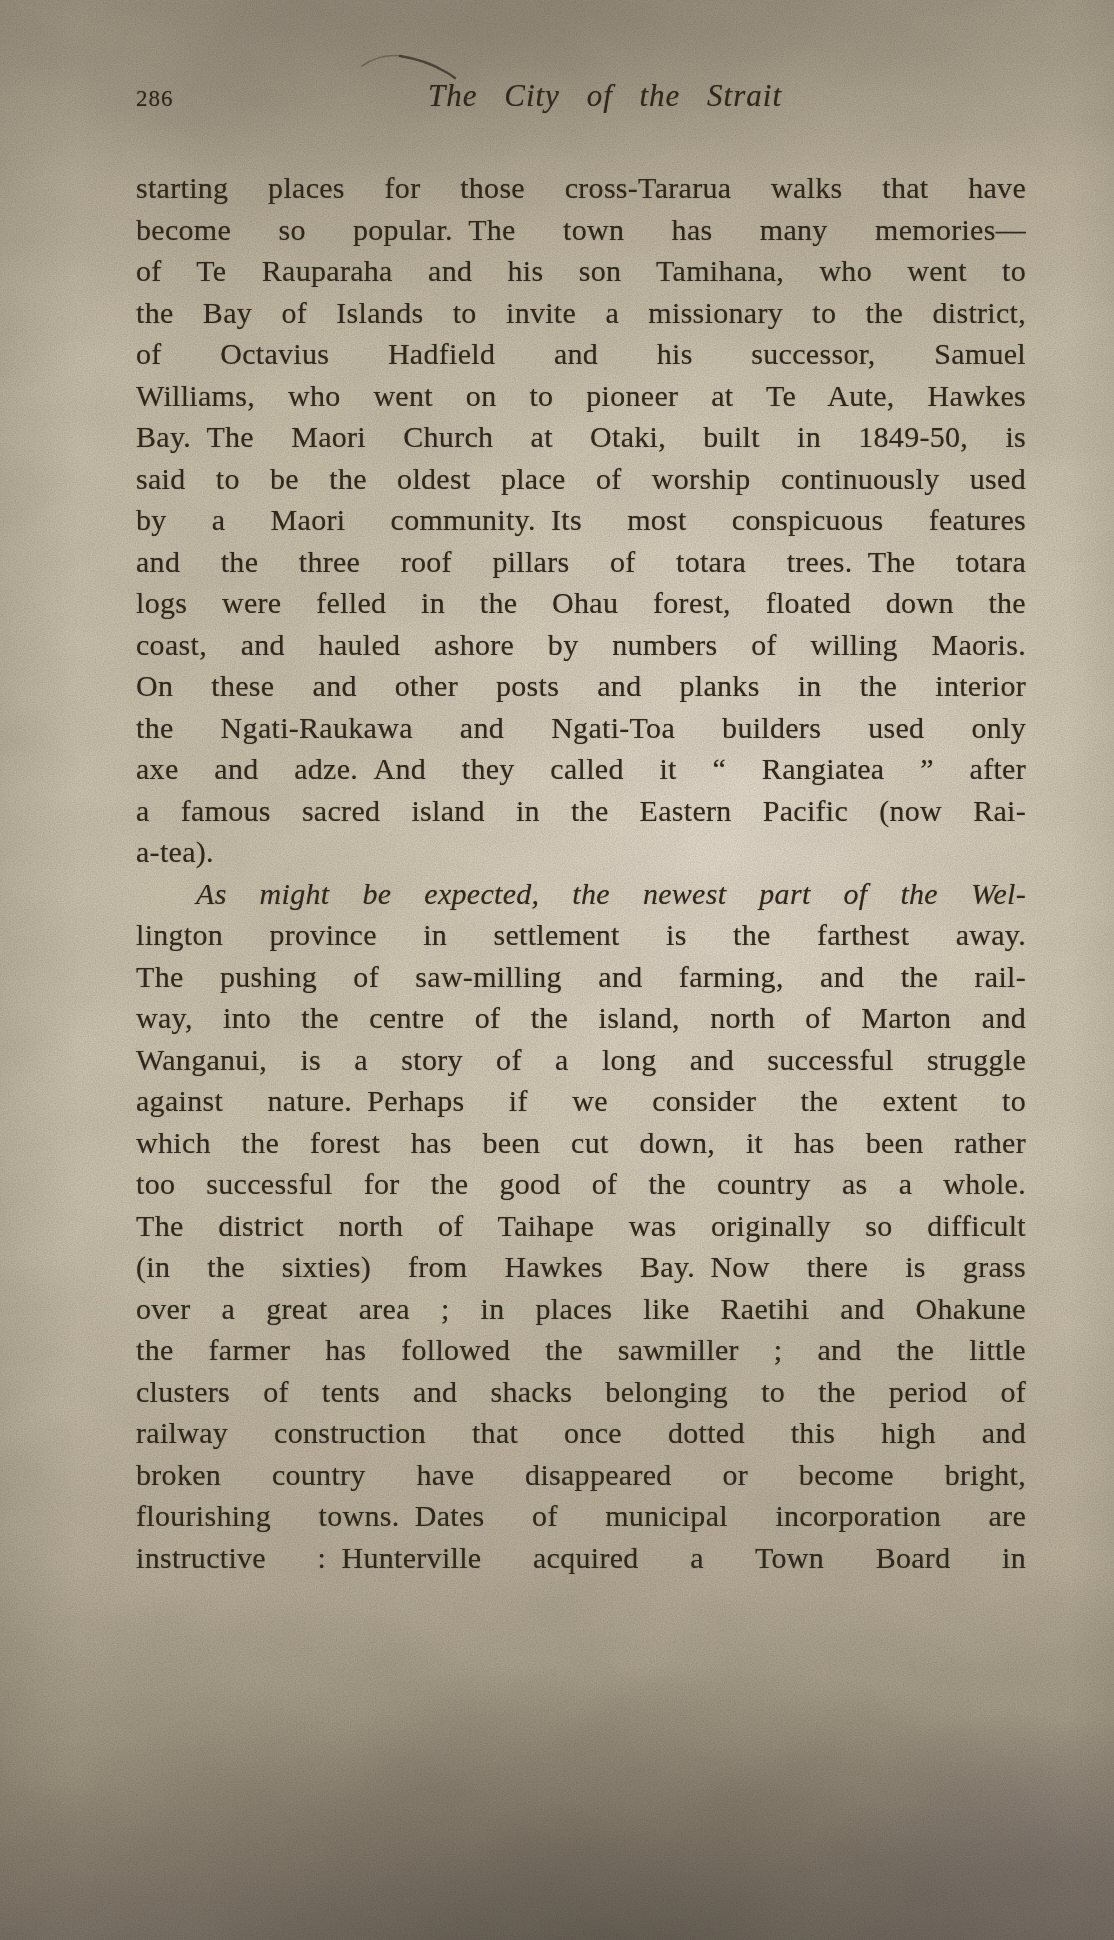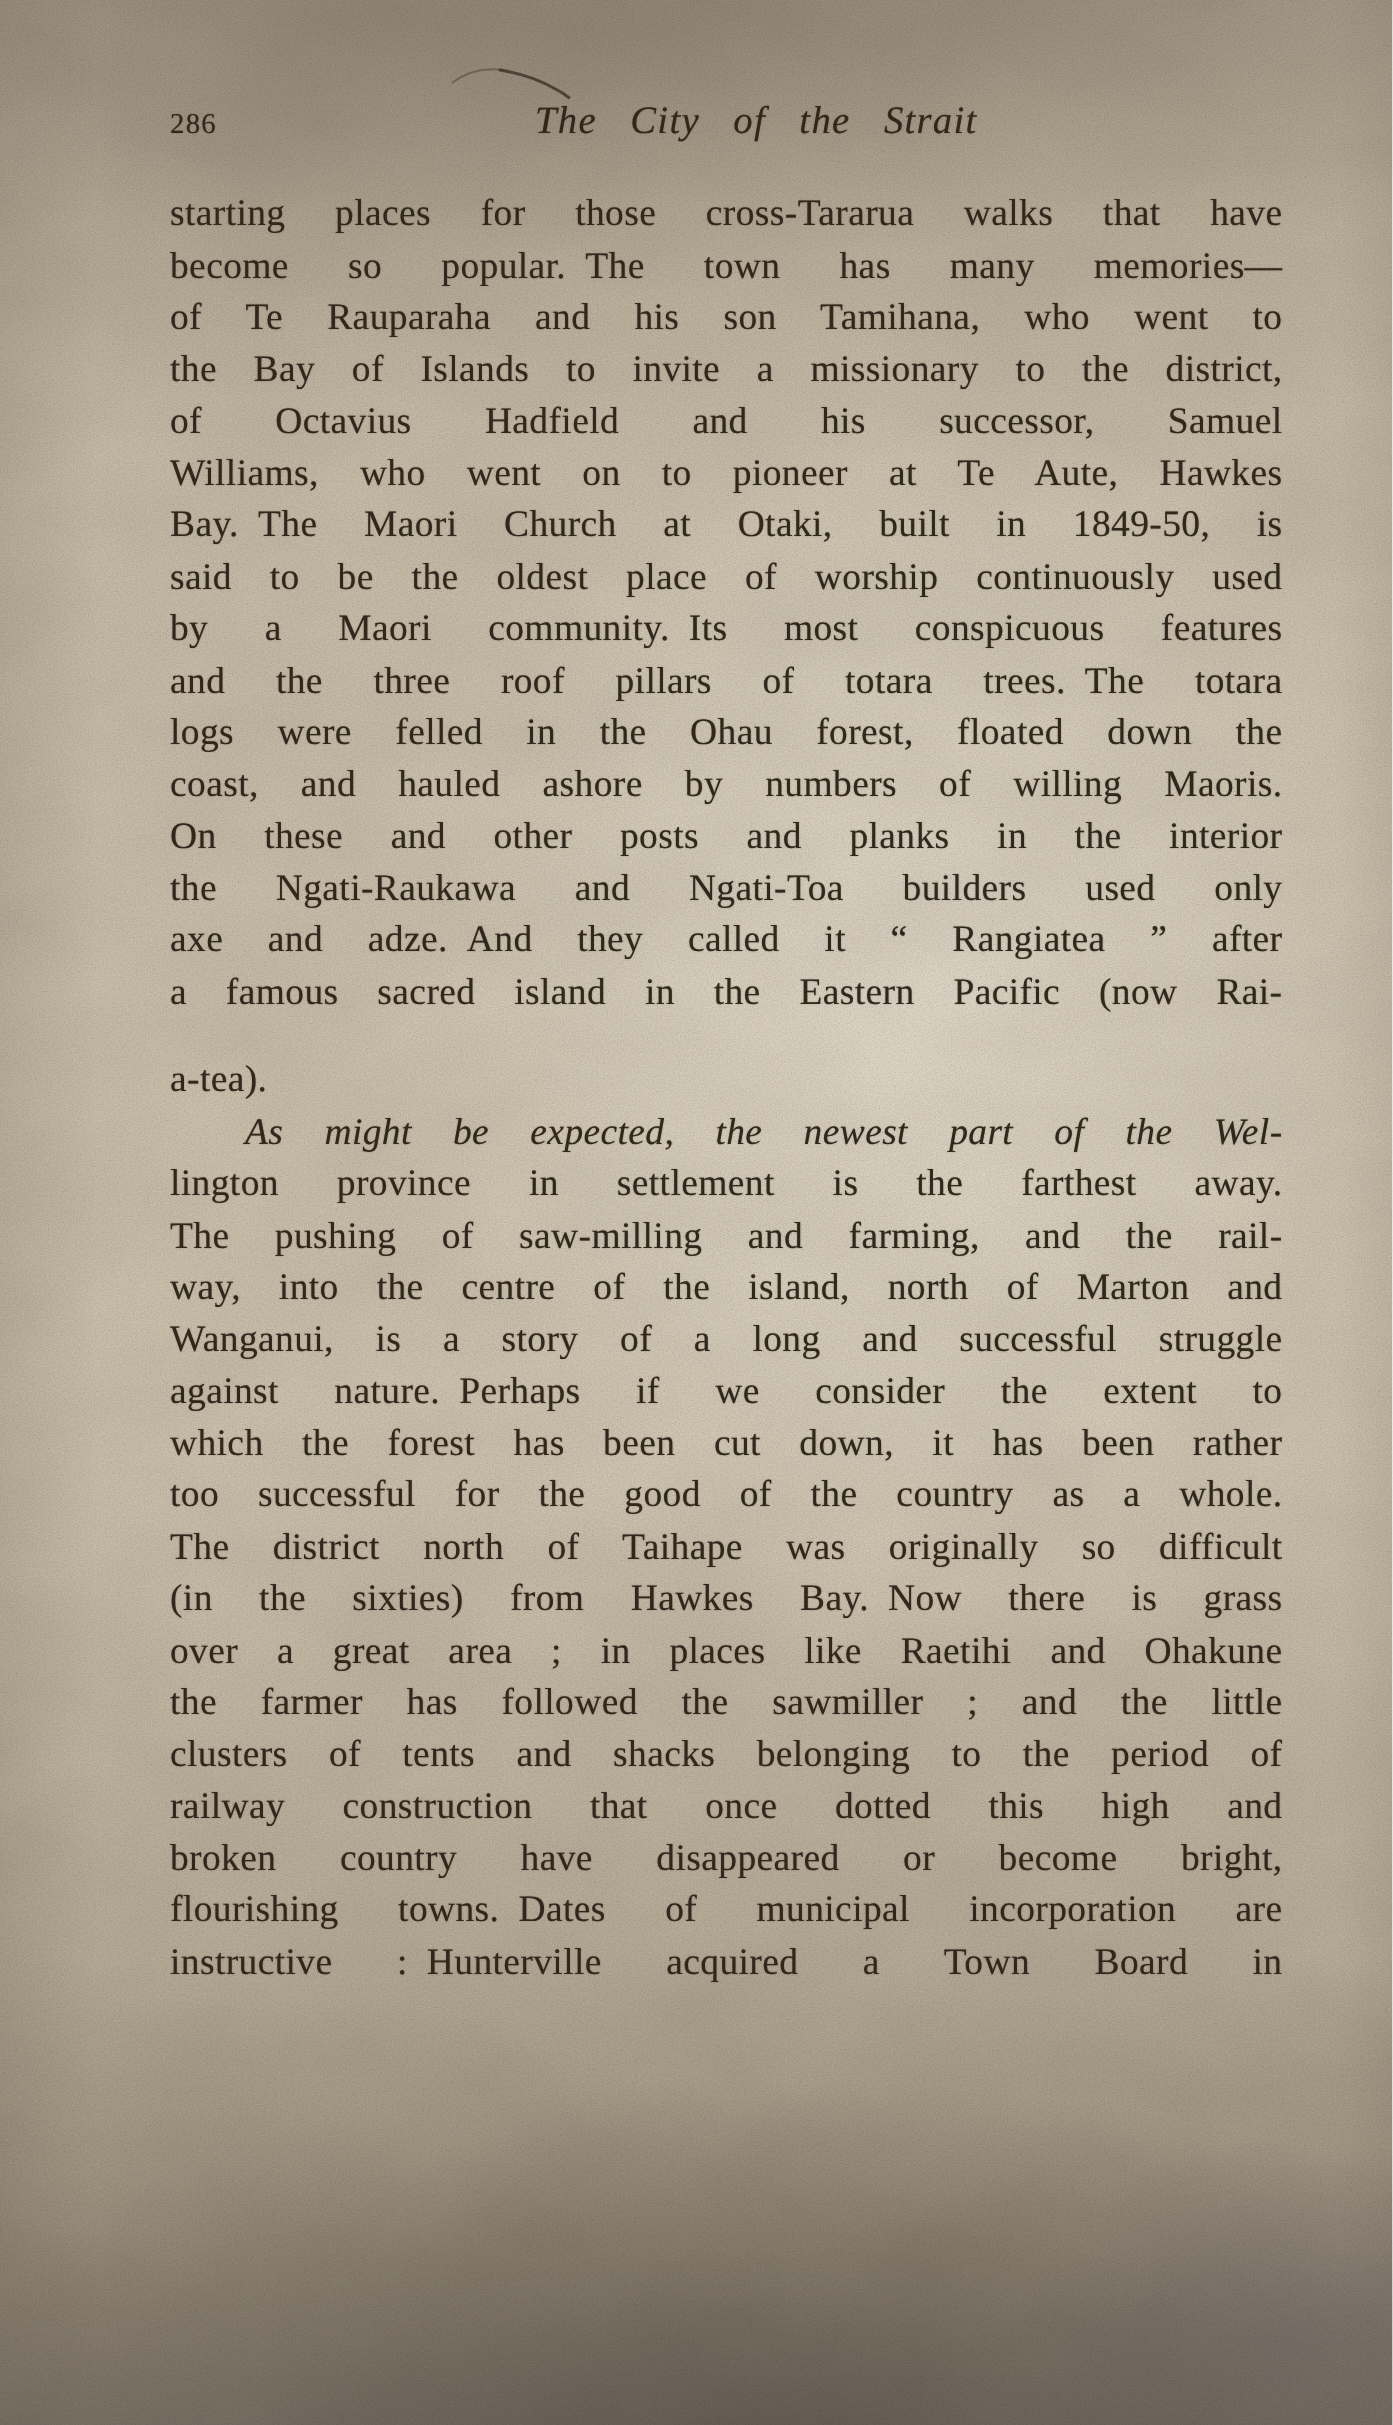--- a/index.html
+++ b/index.html
@@ -24,31 +24,31 @@
     text-shadow:0 0 1px rgba(51,42,30,0.55);
   }
   .title{
     position:absolute;left:0;right:0;top:78px;text-align:center;
     transform:translateX(48px);
     font-size:31px;font-style:italic;color:#332a1e;
     word-spacing:18px;letter-spacing:1px;
     text-shadow:0 0 1px rgba(51,42,30,0.55);
   }
   .body{
-    position:absolute;left:136px;top:150px;width:890px;
+    position:absolute;left:136px;top:167px;width:890px;
     font-size:30px;line-height:41.5px;color:#332a1e;
     letter-spacing:0.3px;
     text-shadow:0 0 1px rgba(51,42,30,0.5);
   }
   .body p{
     margin:0;padding:0;
     text-align:justify;text-align-last:justify;
     white-space:pre-wrap;
   }
-  .body p.end{text-align-last:left;margin-top:29px;}
+  .body p.end{text-align-last:left;}
   .penmark{position:absolute;left:340px;top:45px;pointer-events:none;}
   .grain{
     position:absolute;inset:0;pointer-events:none;
     mix-blend-mode:multiply;
   }
 </style>
 </head>
 <body>
 
 <div class="scan">

